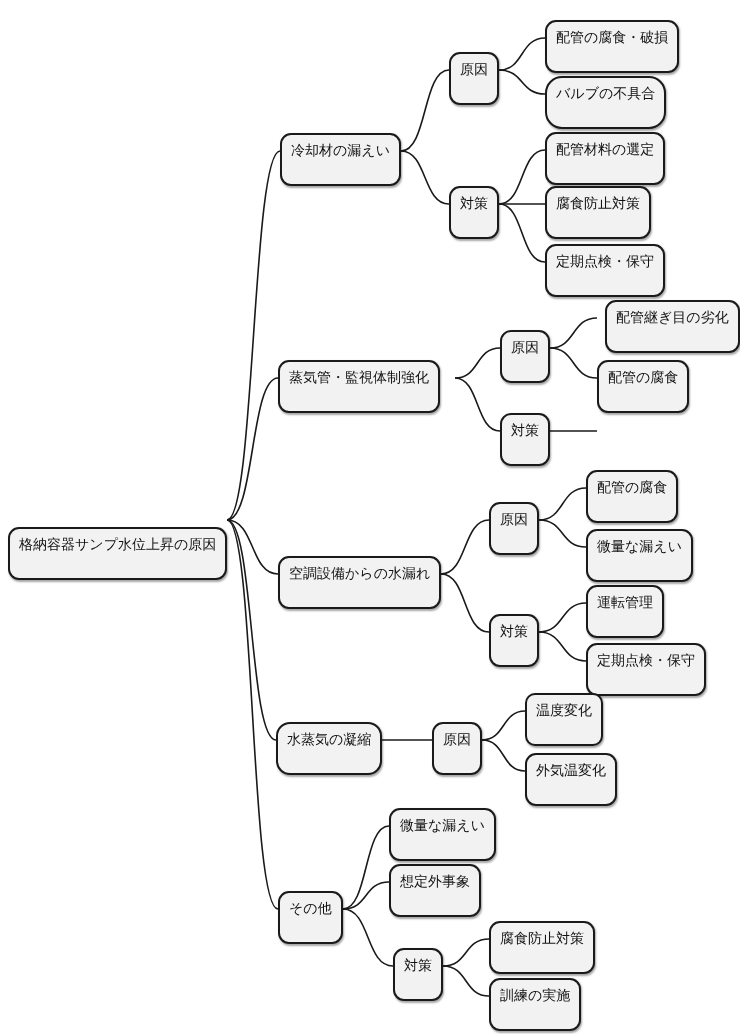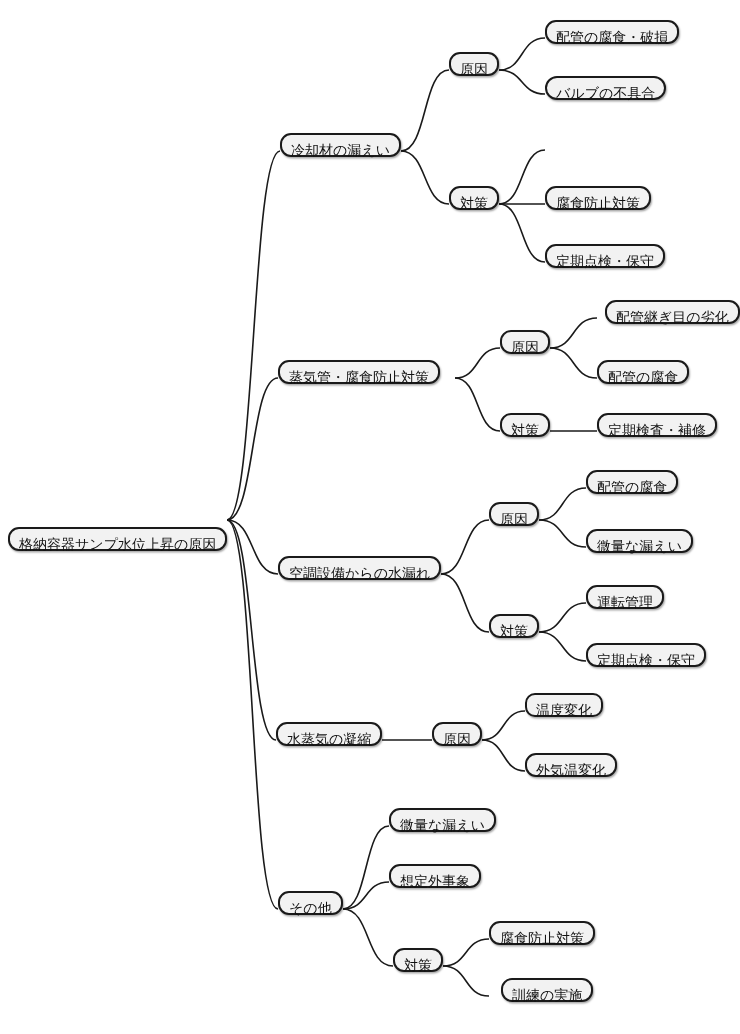--- a/index.html
+++ b/index.html
@@ -23,21 +23,21 @@
     height: 1034px;
   }
   #edges-svg path {
     fill: none;
     stroke: #1a1a1a;
     stroke-width: 1.6;
   }
   .node {
     position: absolute;
     box-sizing: border-box;
-    height: 24px;
+    height: 53px;
     line-height: 31px;
     padding: 0 9px;
     border: 2px solid #1a1a1a;
     border-radius: 11px;
     background: #f2f2f2;
     color: #111111;
     font-size: 14px;
     white-space: nowrap;
     text-align: center;
     box-shadow: 1px 1.5px 2px rgba(0,0,0,0.35);
@@ -81,42 +81,42 @@
       <path d="M 443 966 C 468.3 966, 463.7 996, 489 996"></path>
     </svg>
 
   <div class="node" id="n-root" style="left:8px; top:527px;">格納容器サンプ水位上昇の原因</div>
 
   <div class="node" id="n-b0" style="left:280px; top:133px;">冷却材の漏えい</div>
   <div class="node" id="n-b0c0" style="left:449px; top:52px;">原因</div>
   <div class="node" id="n-b0c0g0" style="left:545px; top:20px;">配管の腐食・破損</div>
   <div class="node" id="n-b0c0g1" style="left:545px; top:76px;border-radius:17px;">バルブの不具合</div>
   <div class="node" id="n-b0c1" style="left:449px; top:186px;">対策</div>
+  <div class="node" id="n-b0c1g0" style="left:545px; top:132px;">配管材料の選定</div>
   <div class="node" id="n-b0c1g1" style="left:545px; top:186px;">腐食防止対策</div>
   <div class="node" id="n-b0c1g2" style="left:545px; top:244px;">定期点検・保守</div>
 
-  <div class="node" id="n-b1" style="left:278px; top:360px;">蒸気管・腐食防止対策</div>
+  <div class="node" id="n-b1" style="left:278px; top:360px;">蒸気管・監視体制強化</div>
   <div class="node" id="n-b1c0" style="left:500px; top:330px;">原因</div>
   <div class="node" id="n-b1c0g0" style="left:597px; top:300px;margin-left:8px;">配管継ぎ目の劣化</div>
   <div class="node" id="n-b1c0g1" style="left:597px; top:360px;">配管の腐食</div>
   <div class="node" id="n-b1c1" style="left:500px; top:413px;">対策</div>
-  <div class="node" id="n-b1c1g0" style="left:597px; top:413px;">定期検査・補修</div>
 
   <div class="node" id="n-b2" style="left:278px; top:556px;">空調設備からの水漏れ</div>
   <div class="node" id="n-b2c0" style="left:489px; top:502px;">原因</div>
   <div class="node" id="n-b2c0g0" style="left:586px; top:470px;">配管の腐食</div>
   <div class="node" id="n-b2c0g1" style="left:586px; top:529px;">微量な漏えい</div>
   <div class="node" id="n-b2c1" style="left:489px; top:614px;">対策</div>
   <div class="node" id="n-b2c1g0" style="left:586px; top:585px;">運転管理</div>
   <div class="node" id="n-b2c1g1" style="left:586px; top:643px;">定期点検・保守</div>
 
-  <div class="node" id="n-b3" style="left:276px; top:722px;">水蒸気の凝縮</div>
+  <div class="node" id="n-b3" style="left:276px; top:722px;border-radius:14px;">水蒸気の凝縮</div>
   <div class="node" id="n-b3c0" style="left:432px; top:722px;">原因</div>
   <div class="node" id="n-b3c0g0" style="left:525px; top:693px;border-radius:10px;">温度変化</div>
   <div class="node" id="n-b3c0g1" style="left:525px; top:753px;">外気温変化</div>
 
   <div class="node" id="n-b4" style="left:278px; top:891px;">その他</div>
   <div class="node" id="n-b4c0" style="left:389px; top:808px;">微量な漏えい</div>
   <div class="node" id="n-b4c1" style="left:389px; top:864px;">想定外事象</div>
   <div class="node" id="n-b4c2" style="left:393px; top:948px;">対策</div>
   <div class="node" id="n-b4c2g0" style="left:489px; top:921px;">腐食防止対策</div>
-  <div class="node" id="n-b4c2g1" style="left:489px; top:978px;margin-left:12px;">訓練の実施</div>
+  <div class="node" id="n-b4c2g1" style="left:489px; top:978px;">訓練の実施</div>
 </div>
 
 </body></html>

